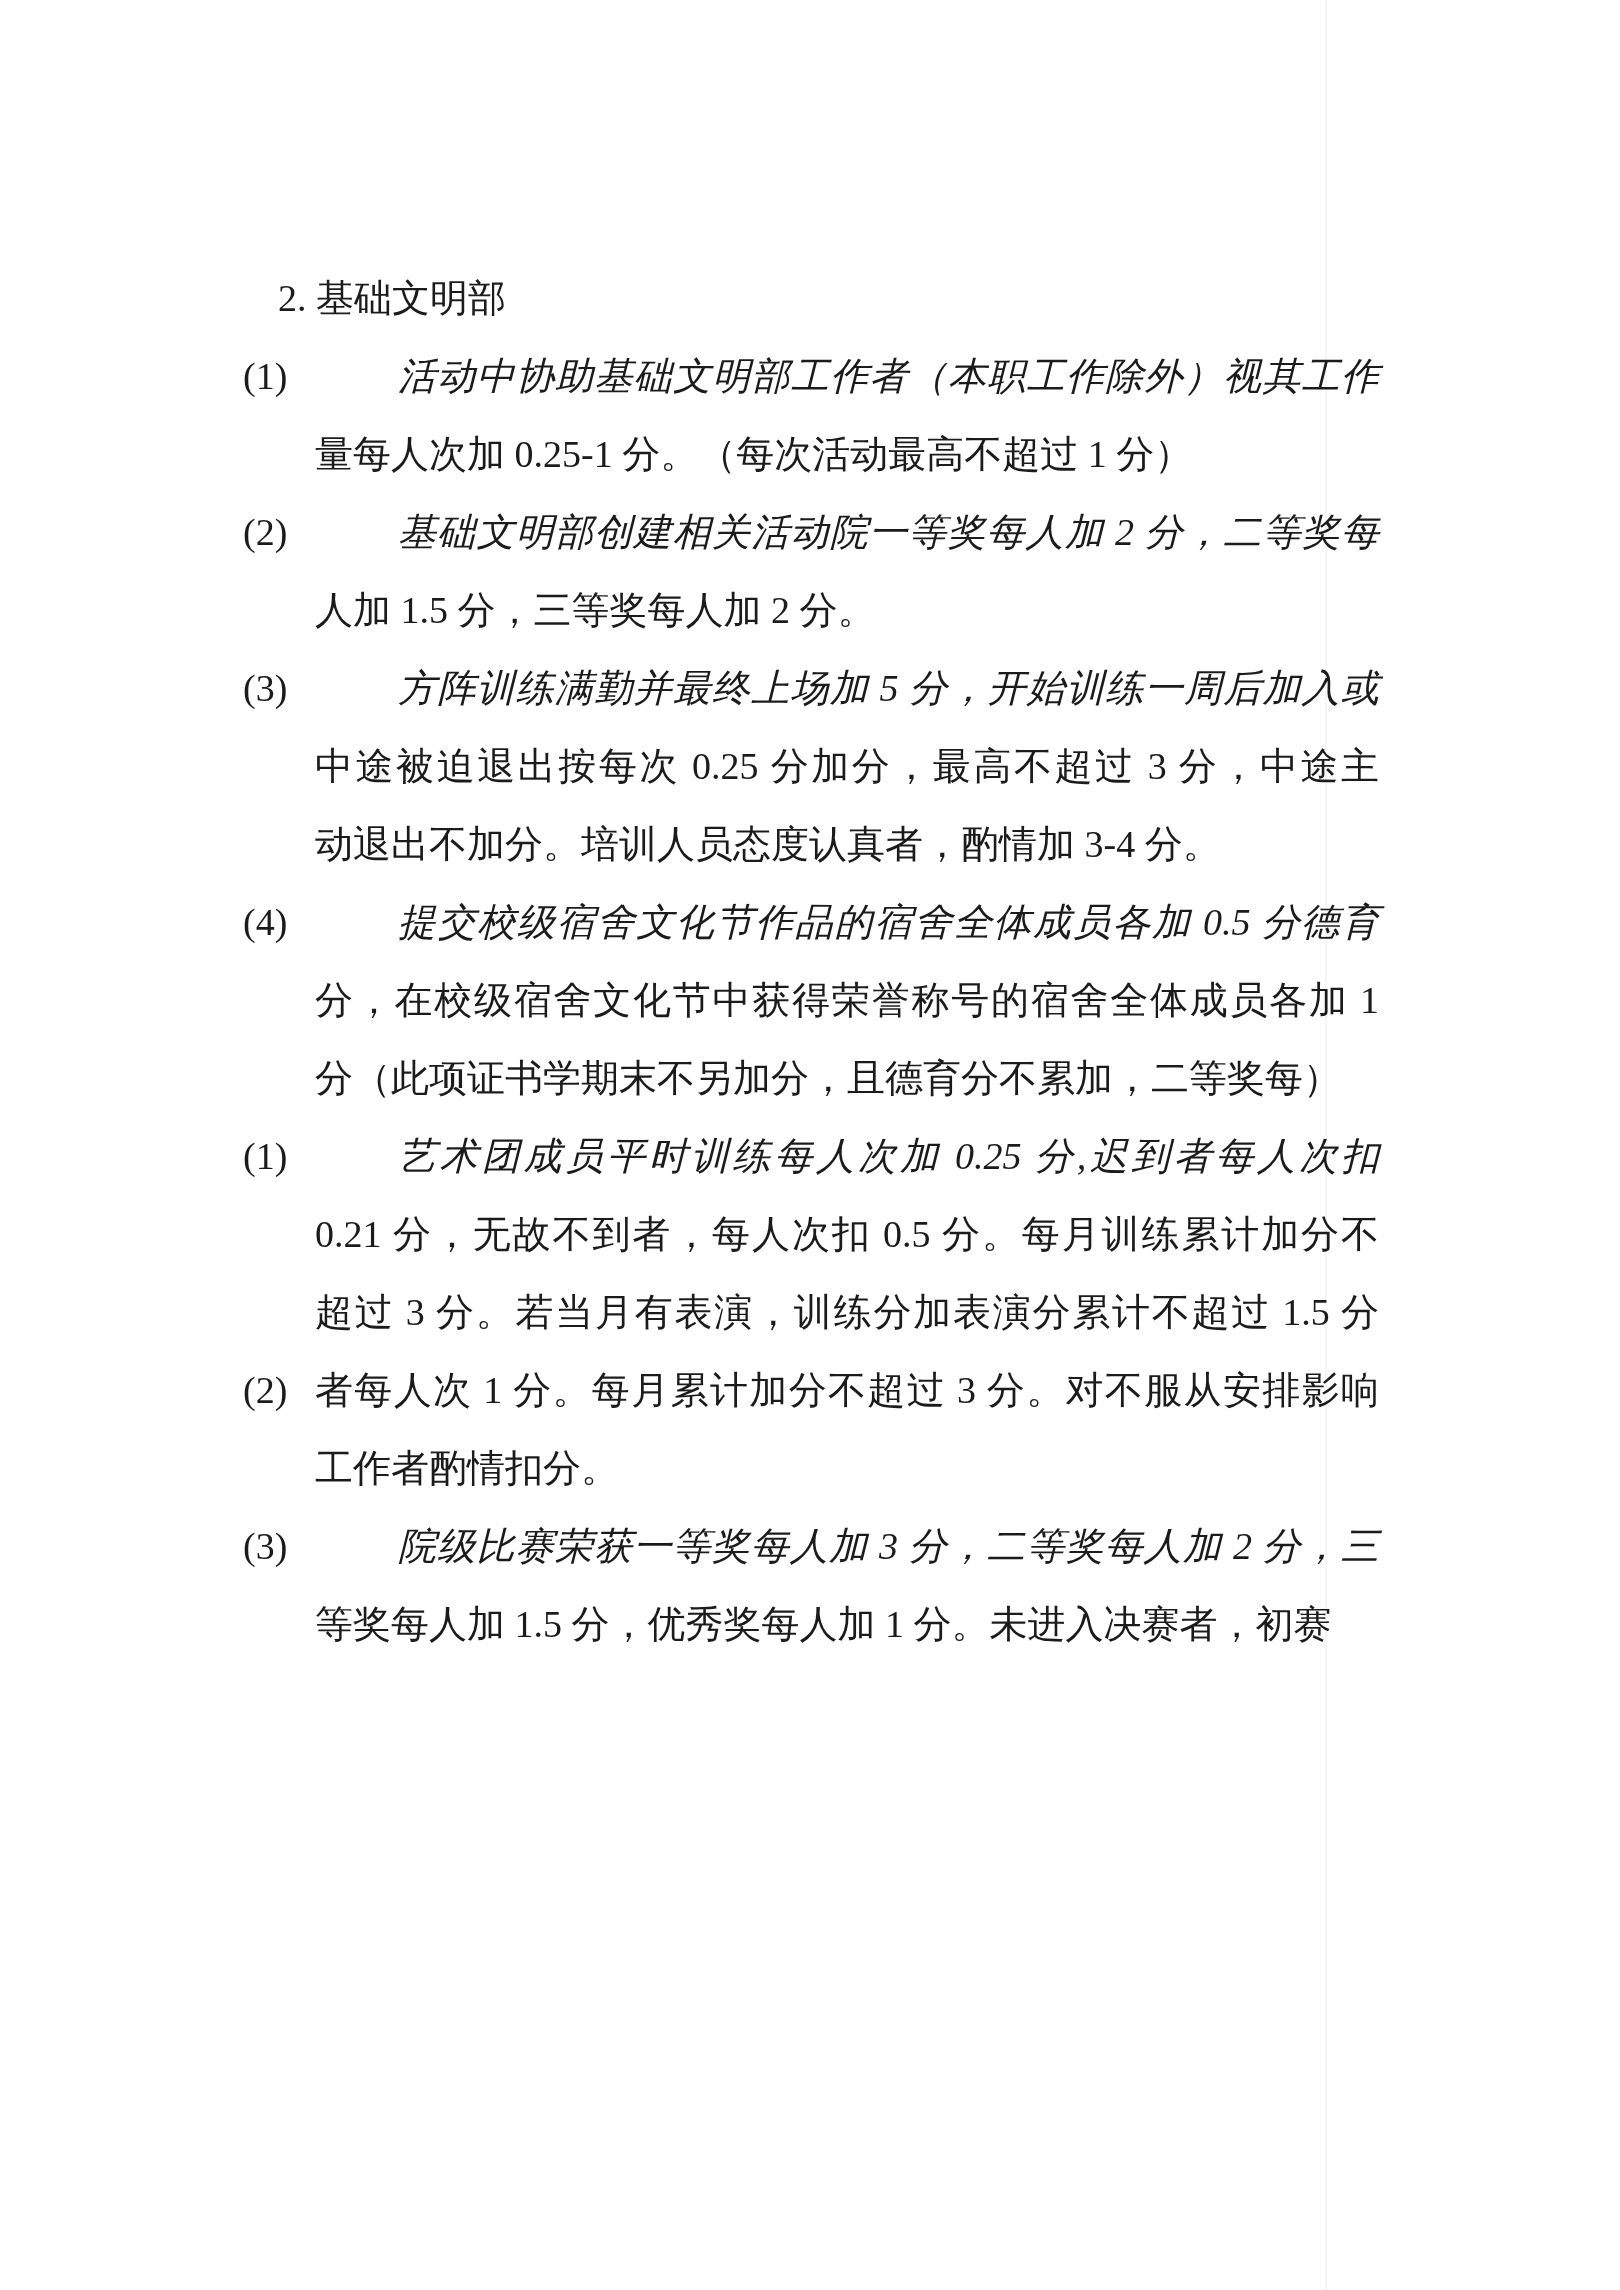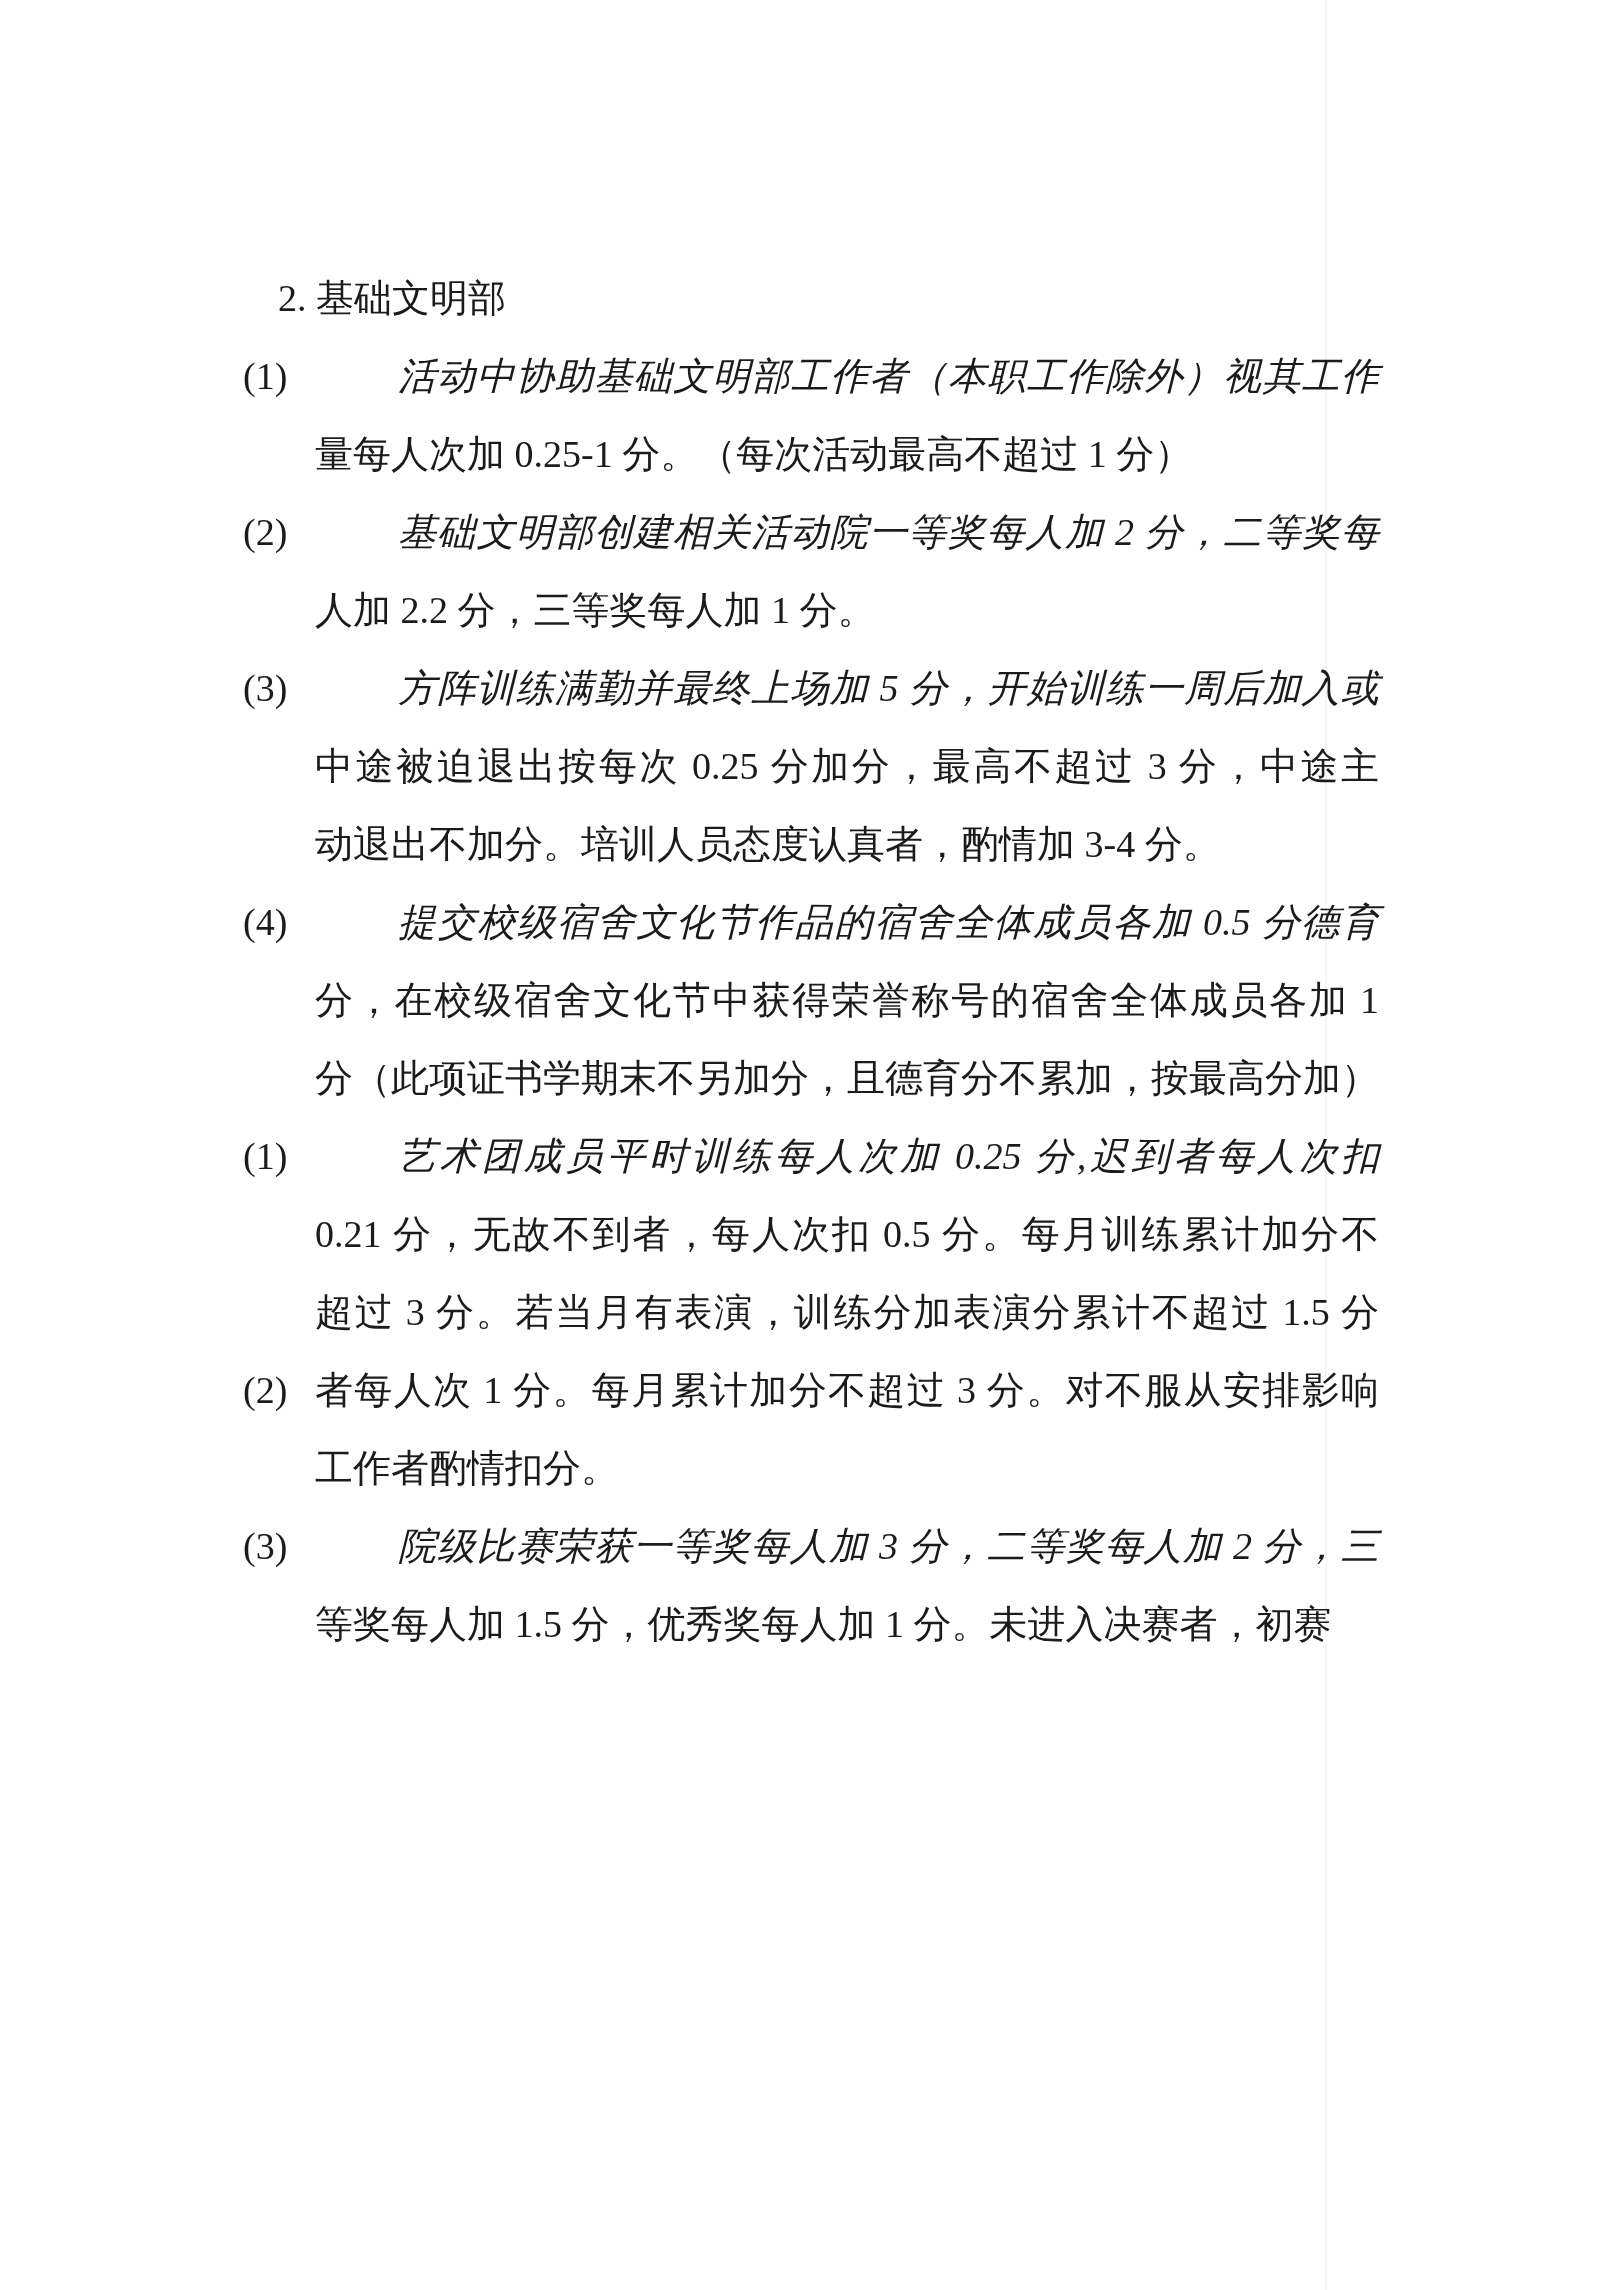--- a/index.html
+++ b/index.html
@@ -70,33 +70,33 @@
   <div class="content">
       <div class="heading">2. 基础文明部</div>
       <div class="item">
         <div class="marker">(1)</div>
         <div class="line first">活动中协助基础文明部工作者（本职工作除外）视其工作</div>
         <div class="line last">量每人次加 0.25-1 分。（每次活动最高不超过 1 分）</div>
       </div>
       <div class="item">
         <div class="marker">(2)</div>
         <div class="line first">基础文明部创建相关活动院一等奖每人加 2 分，二等奖每</div>
-        <div class="line last">人加 2.2 分，三等奖每人加 1 分。</div>
+        <div class="line last">人加 1.5 分，三等奖每人加 2 分。</div>
       </div>
       <div class="item">
         <div class="marker">(3)</div>
         <div class="line first">方阵训练满勤并最终上场加 5 分，开始训练一周后加入或</div>
         <div class="line">中途被迫退出按每次 0.25 分加分，最高不超过 3 分，中途主</div>
         <div class="line last">动退出不加分。培训人员态度认真者，酌情加 3-4 分。</div>
       </div>
       <div class="item">
         <div class="marker">(4)</div>
         <div class="line first">提交校级宿舍文化节作品的宿舍全体成员各加 0.5 分德育</div>
         <div class="line">分，在校级宿舍文化节中获得荣誉称号的宿舍全体成员各加 1</div>
-        <div class="line last">分（此项证书学期末不另加分，且德育分不累加，按最高分加）</div>
+        <div class="line last">分（此项证书学期末不另加分，且德育分不累加，二等奖每）</div>
       </div>
       <div class="item">
         <div class="marker">(1)</div>
         <div class="line first">艺术团成员平时训练每人次加 0.25 分,迟到者每人次扣</div>
         <div class="line">0.21 分，无故不到者，每人次扣 0.5 分。每月训练累计加分不</div>
         <div class="line">超过 3 分。若当月有表演，训练分加表演分累计不超过 1.5 分</div>
       </div>
       <div class="item">
         <div class="marker">(2)</div>
         <div class="line">者每人次 1 分。每月累计加分不超过 3 分。对不服从安排影响</div>

